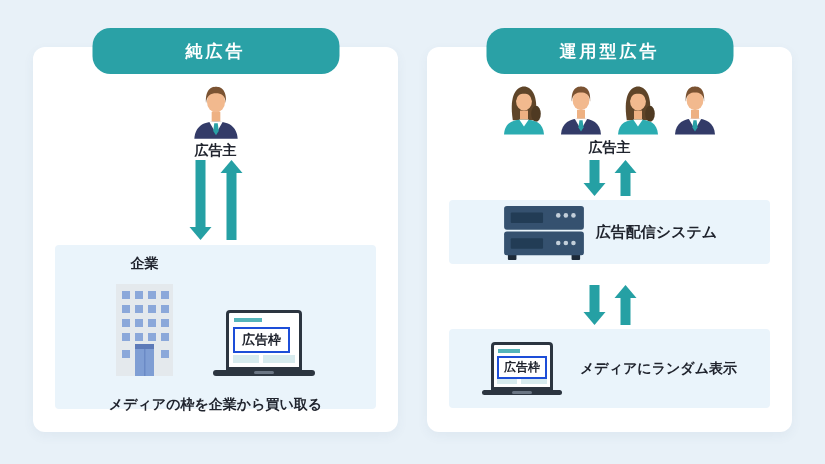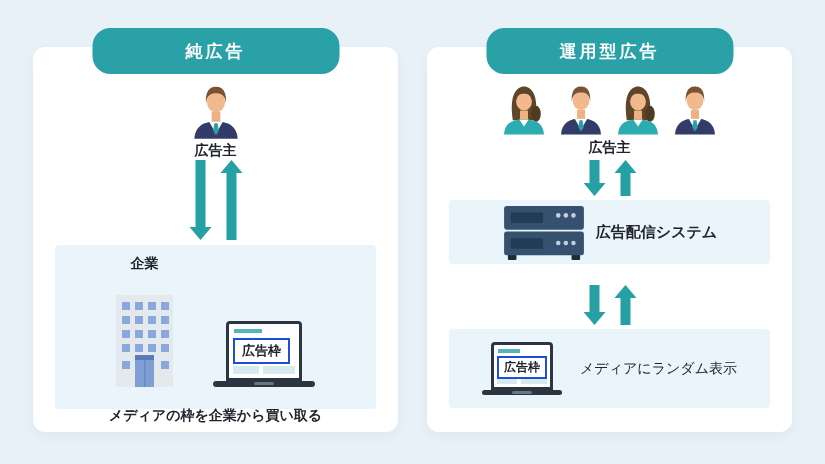--- a/index.html
+++ b/index.html
@@ -38,29 +38,29 @@
   .card.right .arrow-pair.r1 { top:113px; height:36px; }
   .card.right .arrow-pair.r2 { top:238px; height:40px; }
 
   
   .inner-box { position:absolute; left:22px; right:22px; background:#eaf4fb; border-radius:4px; }
   .company-box { top:198px; height:164px; padding:10px 14px 9px;
                  display:flex; flex-direction:column; }
   .figure-row { flex:1; display:flex; justify-content:center;
                 align-items:flex-end; gap:40px; }
   .company-col { display:flex; flex-direction:column; align-items:center; }
-  .company-label { font-size:14px; font-weight:bold; margin-bottom:22px; }
+  .company-label { font-size:14px; font-weight:bold; margin-bottom:11px; }
   .caption { text-align:center; font-size:14px; font-weight:bold; margin-top:20px; white-space:nowrap; }
 
   .system-box { top:153px; height:64px; display:flex; align-items:center;
                 justify-content:center; gap:10px; }
   .system-label { font-size:15px; font-weight:bold; }
   .media-box { top:282px; height:79px; display:flex; align-items:center;
                justify-content:center; gap:18px; }
-  .media-label { font-size:14px; font-weight:normal; }
+  .media-label { font-size:14px; font-weight:bold; }
 
   
   .laptop { width:102px; flex:none; }
   .lt-screen { width:76px; height:60px; margin:0 auto; background:#ffffff;
                border:3px solid #2c3540; border-radius:4px 4px 0 0; position:relative; }
   .lt-line { position:absolute; top:5px; left:5px; width:28px; height:4px; background:#55b5ba; }
   .lt-adbox { position:absolute; top:14px; left:4px; background:#ffffff;
               border:2px solid #1d4ed8; padding:2px 7px; font-size:13px;
               font-weight:bold; white-space:nowrap; z-index:2; }
   .lt-strip { position:absolute; bottom:4px; height:8px; background:#d7ebee; }

